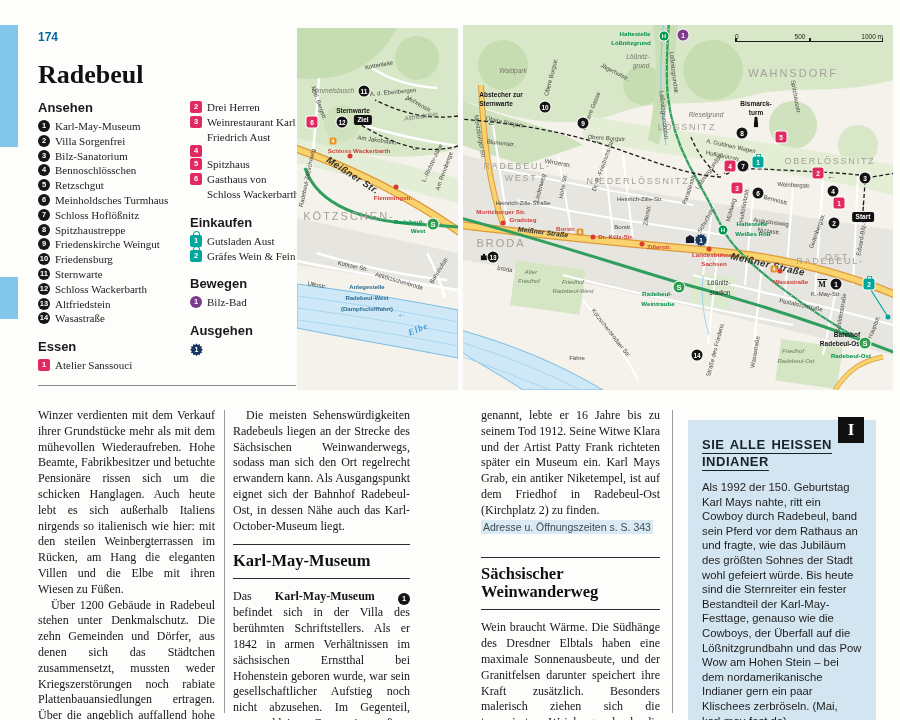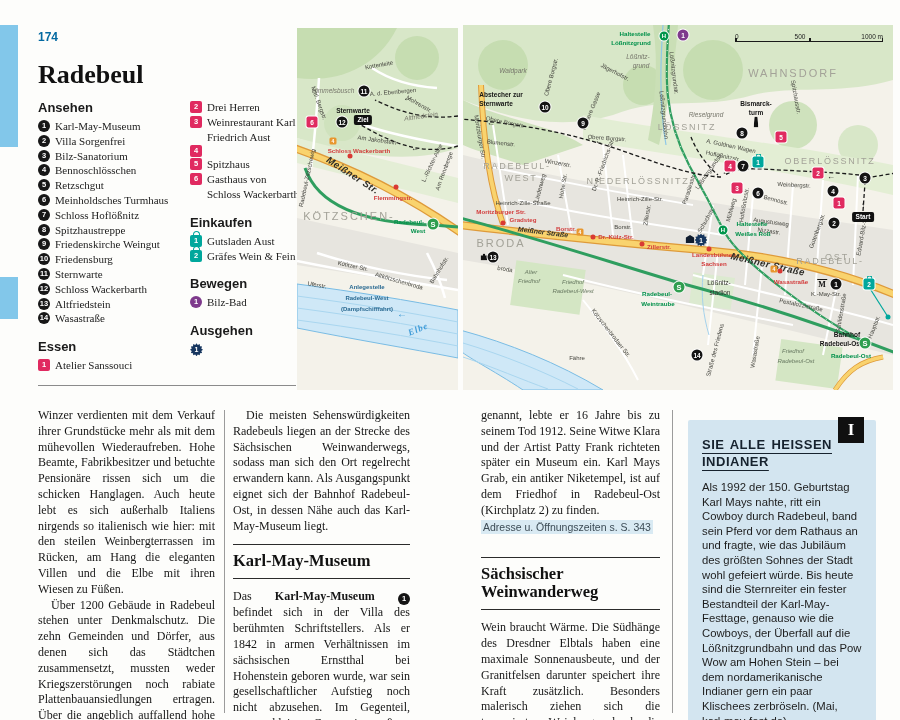--- a/index.html
+++ b/index.html
@@ -465,21 +465,21 @@
 
 <div class="vrule" id="vrule1"></div>
 <div class="vrule" id="vrule2"></div>
 
 <div class="col" id="col1">
   <p>Winzer verdienten mit dem Verkauf ihrer Grundstücke mehr als mit dem mühevollen Wiederaufreben. Hohe Beamte, Fabrikbesitzer und betuchte Pensionäre rissen sich um die schicken Hanglagen. Auch heute lebt es sich außerhalb Italiens nirgends so italienisch wie hier: mit den steilen Weinbergterrassen im Rücken, am Hang die eleganten Villen und die Elbe mit ihren Wiesen zu Füßen.</p>
   <p class="ind">Über 1200 Gebäude in Radebeul stehen unter Denkmalschutz. Die zehn Gemeinden und Dörfer, aus denen sich das Städtchen zusammensetzt, mussten weder Kriegszerstörungen noch rabiate Plattenbauansiedlungen ertragen. Über die angeblich auffallend hohe Millionärsdichte unter den 33 000 Einwohnern werden sich viele Legenden erzählt. Tatsächlich ist der Landkreis Meißen, zu dem auch Radebeul gehört, der reichste in ganz Sachsen.</p>
 </div>
 
 <div class="col" id="col2">
-  <p class="ind">Die meisten Sehenswürdigkeiten Radebeuls liegen an der Strecke des Sächsischen Weinwanderwegs, sodass man sich den Ort regelrecht erwandern kann. Als Ausgangspunkt eignet sich der Bahnhof Radebeul-Ost, in dessen Nähe auch das Karl-May-Museum liegt.</p>
+  <p class="ind">Die meisten Sehenswürdigkeiten Radebeuls liegen an der Strecke des Sächsischen Weinwanderwegs, sodass man sich den Ort regelrecht erwandern kann. Als Ausgangspunkt eignet sich der Bahnhof Radebeul-Ost, in dessen Nähe auch das Karl-October-Museum liegt.</p>
   <h2>Karl-May-Museum</h2>
   <p><span>Das </span><b>Karl-May-Museum</b> <span class="inline-mk">1</span><span> befindet sich in der Villa des berühmten Schriftstellers. Als er 1842 in armen Verhältnissen im sächsischen Ernstthal bei Hohenstein geboren wurde, war sein gesellschaftlicher Aufstieg noch nicht abzusehen. Im Gegenteil, wegen kleiner Gaunereien saß er sogar im Gefängnis. Als ›Vater‹ von Winnetou und Old Shatterhand reüssierte er ab 1878. In der Villa, »Shatterhand«</span></p>
 </div>
 
 <div class="col" id="col3">
   <p>genannt, lebte er 16 Jahre bis zu seinem Tod 1912. Seine Witwe Klara und der Artist Patty Frank richteten später ein Museum ein. Karl Mays Grab, ein antiker Niketempel, ist auf dem Friedhof in Radebeul-Ost (Kirchplatz 2) zu finden.</p>
   <span class="note">Adresse u. Öffnungszeiten s. S. 343</span>
   <h2 style="margin-top:22px;">Sächsischer Weinwanderweg</h2>
   <p>Wein braucht Wärme. Die Südhänge des Dresdner Elbtals haben eine maximale Sonnenausbeute, und der Granitfelsen darunter speichert ihre Kraft zusätzlich. Besonders malerisch ziehen sich die terrassierten Weinberge durch die Lößnitz bei Radebeul. Der Sächsische Weinwanderweg, der von Pirna bis Dies-</p>
 </div>

